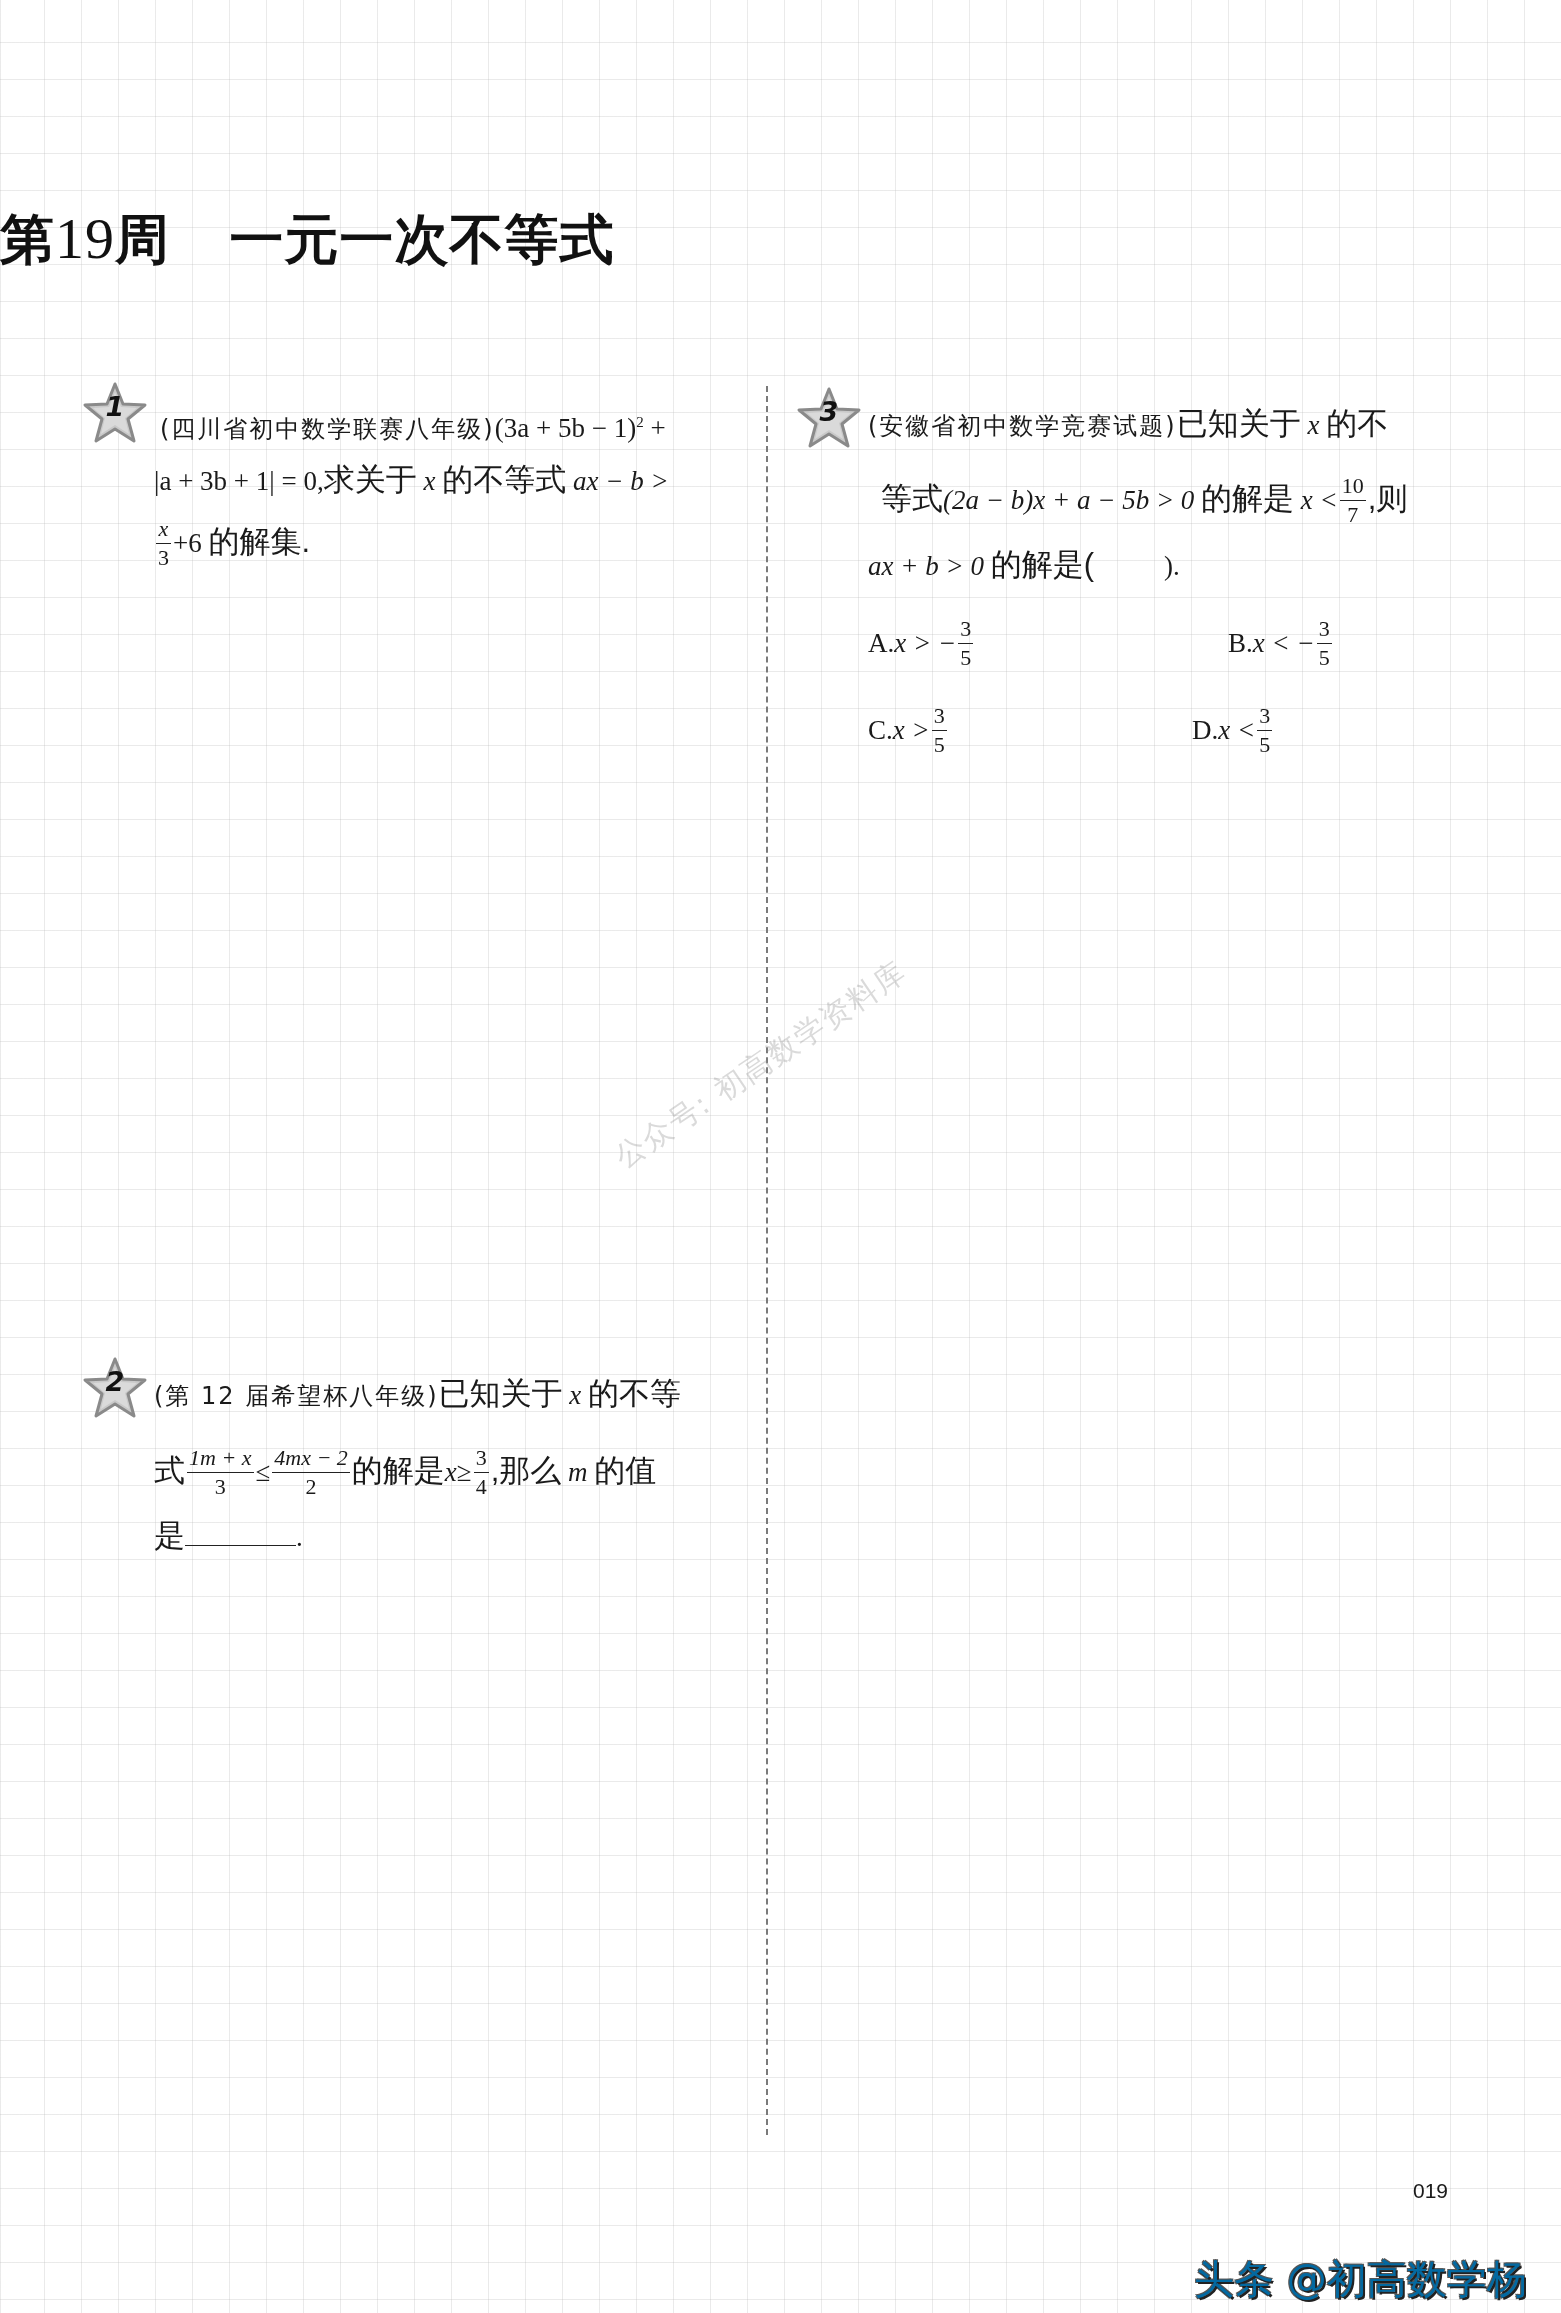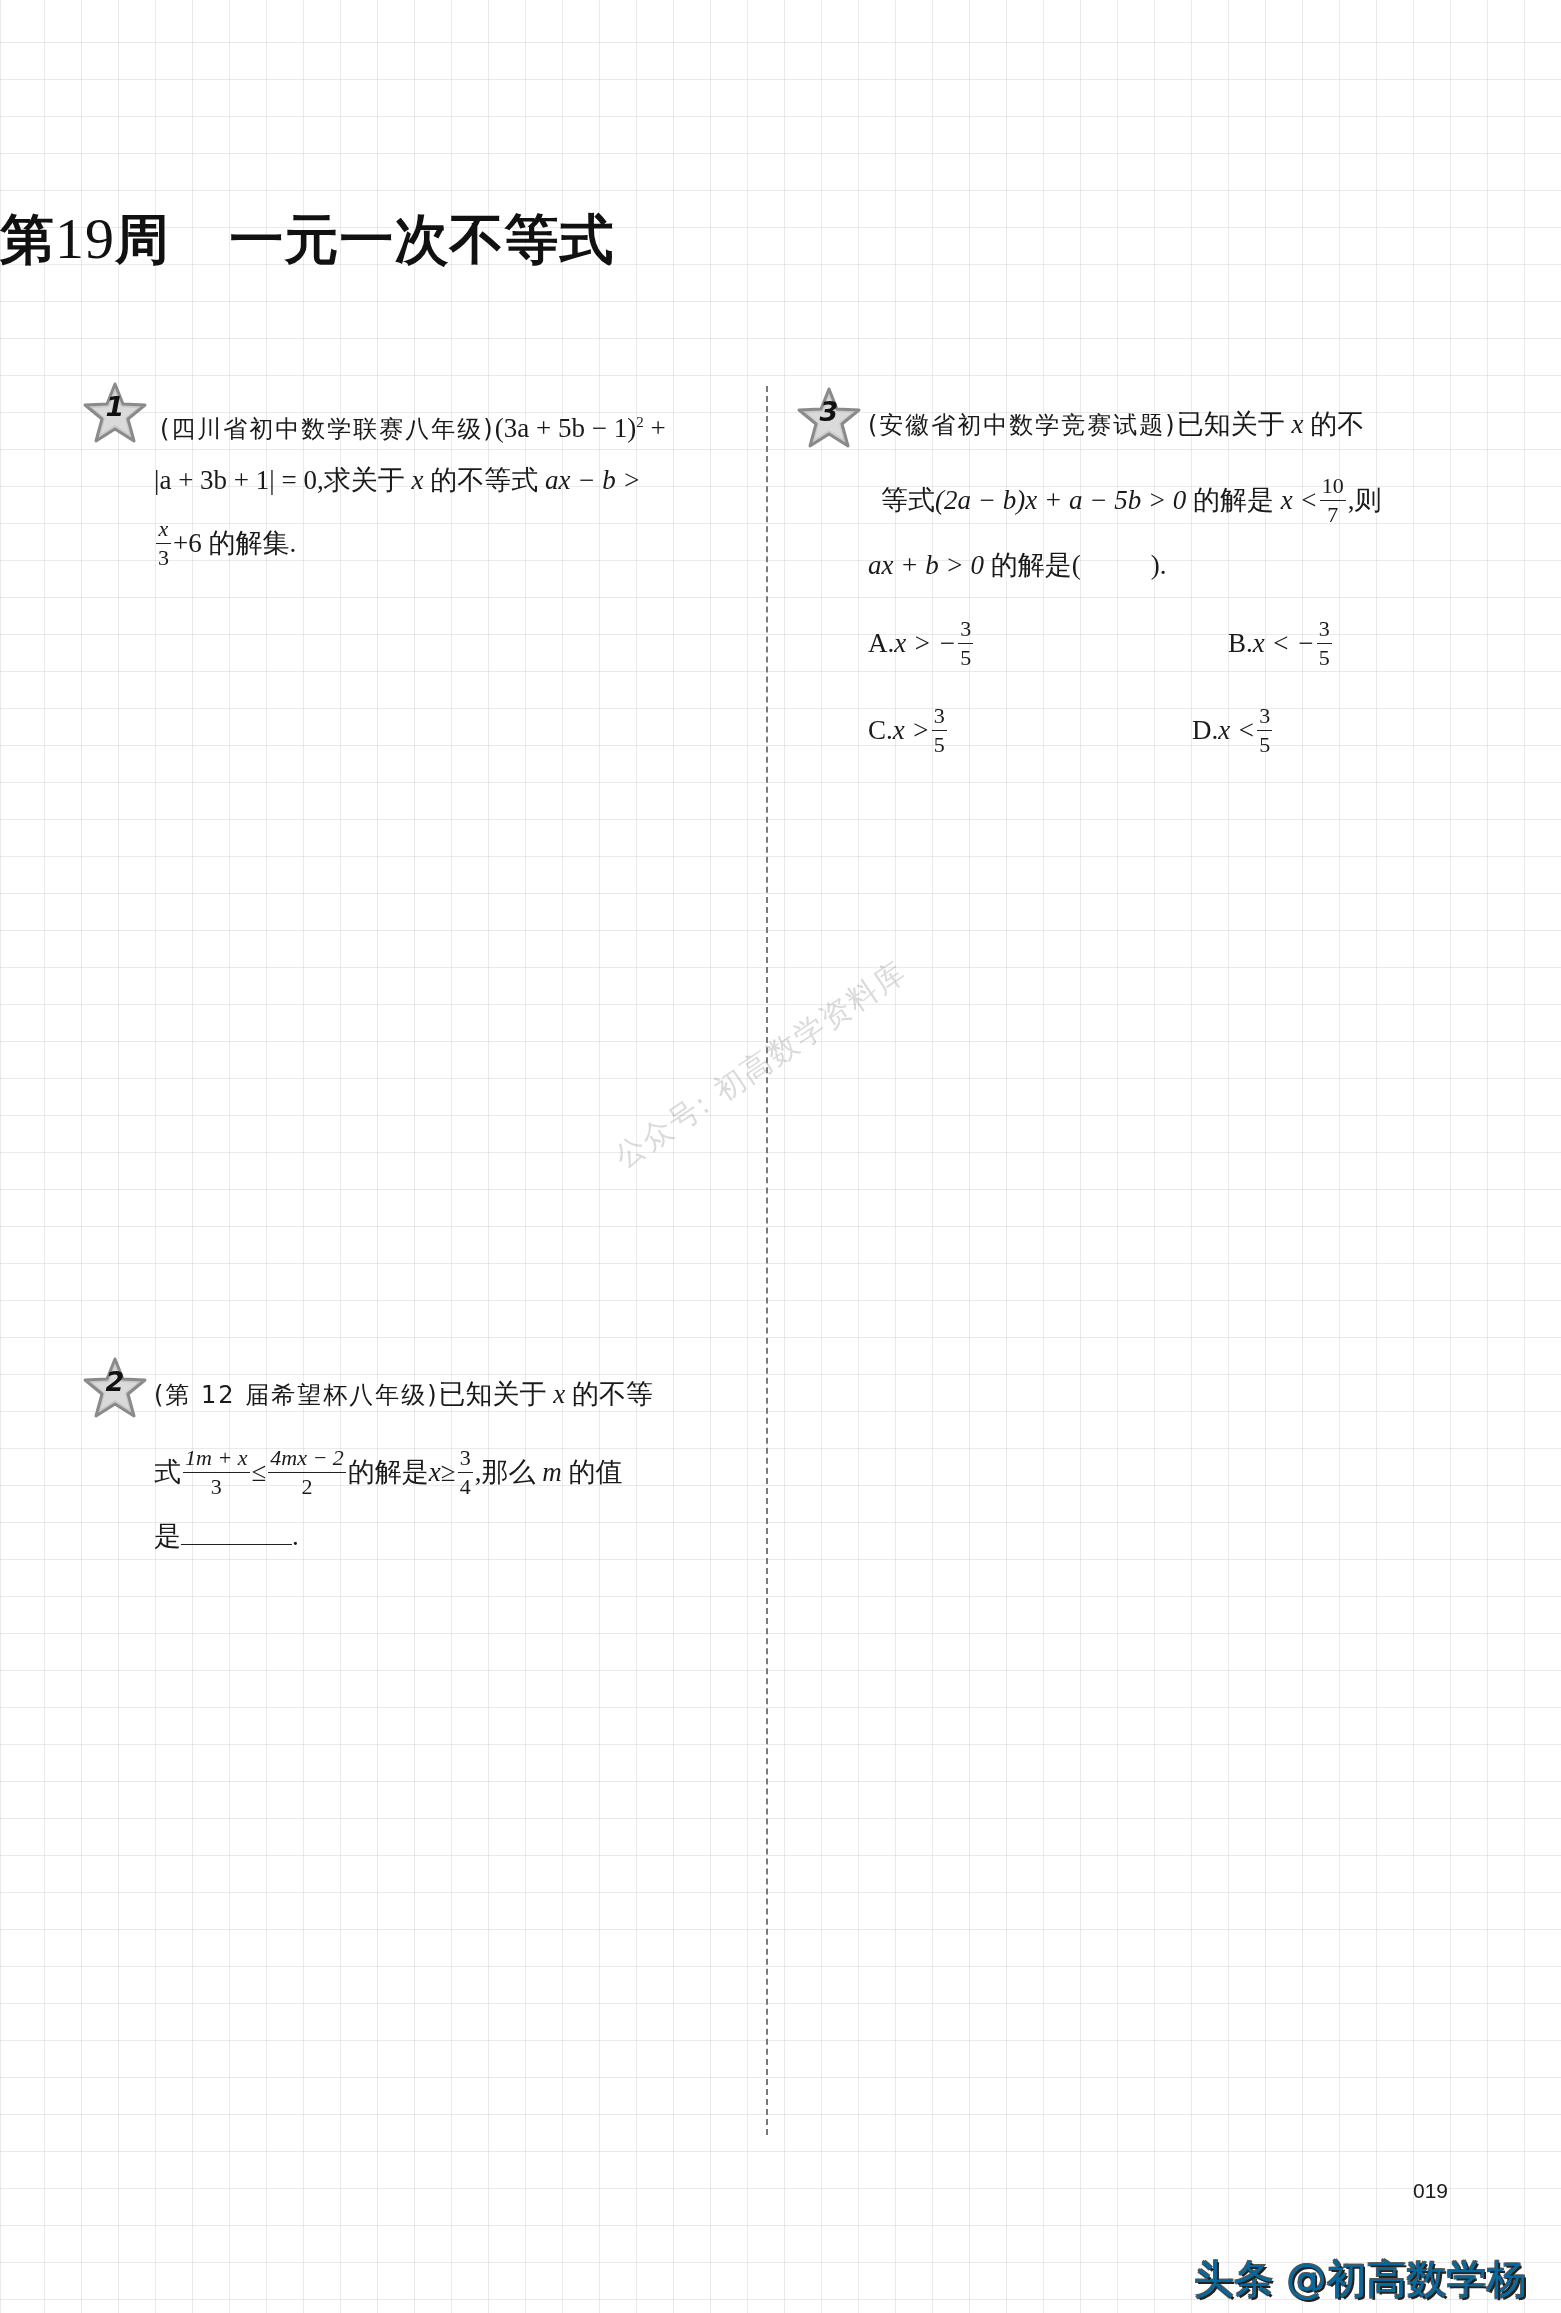--- a/index.html
+++ b/index.html
@@ -41,21 +41,21 @@
     position: absolute; left: 0; top: 9px; width: 66px; text-align: center;
     font-family: "DejaVu Sans", "Liberation Sans", sans-serif;
     font-weight: bold; font-style: italic; font-size: 27px; color: #111;
   }
 
   .line {
     font-size: 27px;
     line-height: 36px;
     white-space: nowrap;
   }
-  .cn { font-family: Liberation Serif, serif; font-size: 27px; }
+  .cn { font-family: Liberation Sans, sans-serif; font-size: 31px; }
   .src { font-family: "DejaVu Sans", "Liberation Sans", sans-serif; font-size: 24px; letter-spacing: 2px; }
   i { font-style: italic; }
 
   .frac {
     display: inline-block; vertical-align: middle; text-align: center;
     font-size: 22px; line-height: 28px; margin: 0 2px;
     position: relative; top: -2px;
   }
   .frac .n { display: block; border-bottom: 1.6px solid #222; padding: 0 2px; }
   .frac .d { display: block; padding: 0 2px; }

